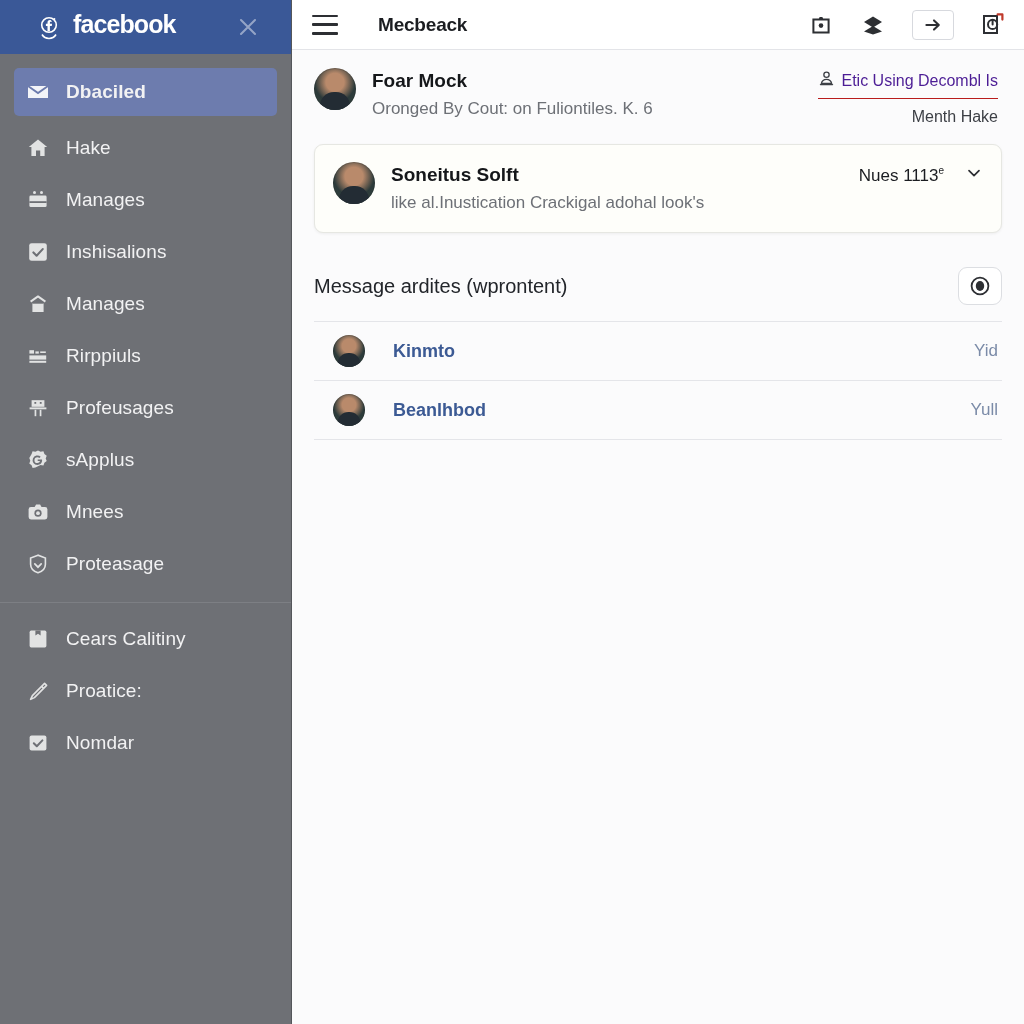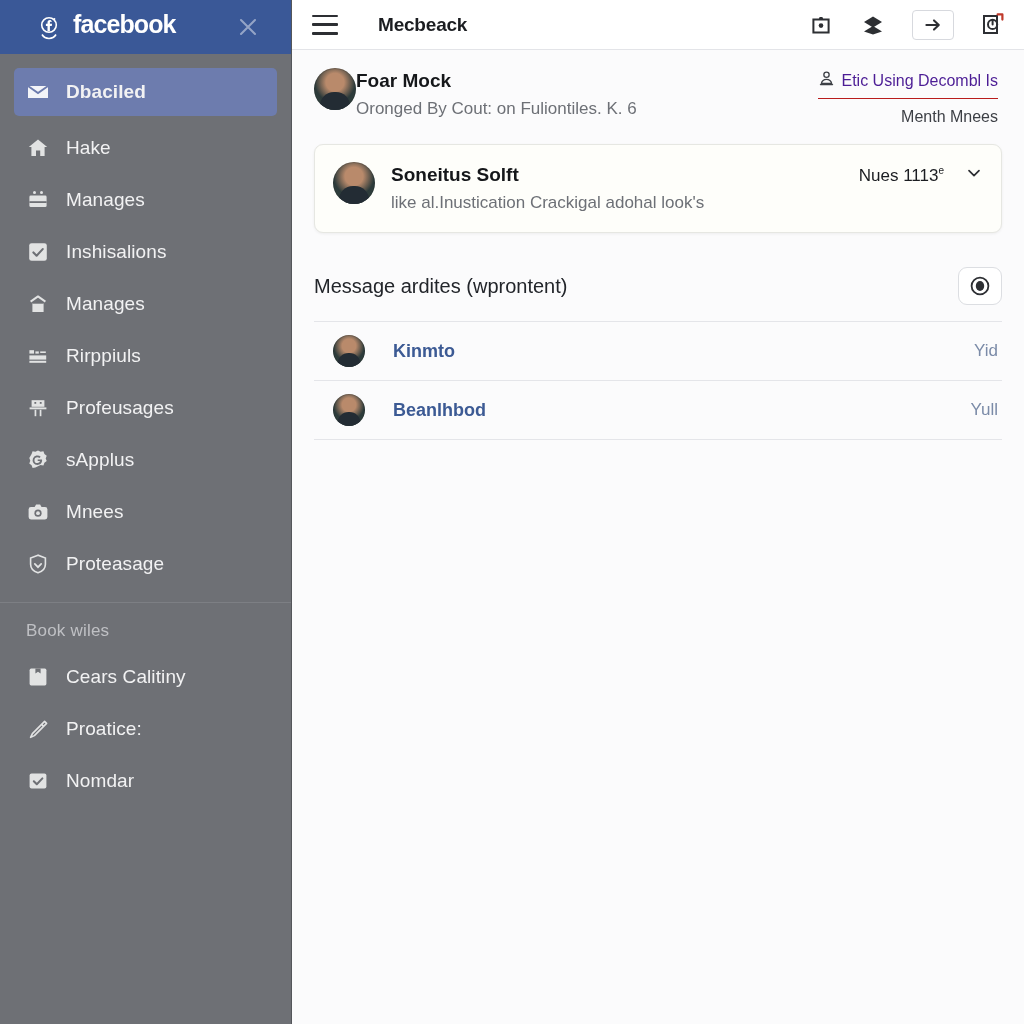--- a/index.html
+++ b/index.html
@@ -121,20 +121,21 @@
     display: flex; align-items: center; justify-content: center;
     cursor: pointer;
   }
 
   .content { flex: 1; overflow: hidden; }
 
   
   .msg-row {
     display: flex; align-items: flex-start;
     padding: 18px 26px 14px 22px;
+    gap: 16px;
   }
   .avatar {
     width: 42px; height: 42px; border-radius: 50%;
     flex: 0 0 42px;
     background: radial-gradient(circle at 50% 34%, #b98a6b 0 26%, #2c3a3a 58%, #36473f 100%);
     box-shadow: inset 0 0 0 1px rgba(0,0,0,.12);
     position: relative; overflow: hidden;
   }
   .avatar::after {
     content:""; position:absolute; left:50%; top:56%;
@@ -350,21 +351,20 @@
           <svg width="24" height="24" viewBox="0 0 24 24">
               <path d="M12 3.2 4.6 6v6.2c0 4.3 3.1 7.2 7.4 8.6 4.3-1.4 7.4-4.3 7.4-8.6V6z" stroke="#eceded" stroke-width="1.6" fill="none"></path>
               <path d="M8.8 11.8 12 15.2l3.2-3.4" stroke="#eceded" stroke-width="1.7" fill="none" stroke-linecap="round"></path>
             </svg>
         </span>
         <span>Proteasage</span>
       </div>
 
       <div class="nav-sep"></div>
 
-      <div class="nav-section-label">Book wiles</div>
 
       <div class="nav-item">
         <span class="ico">
           <svg width="24" height="24" viewBox="0 0 24 24">
               <rect x="3.6" y="3.6" width="16.8" height="16.8" rx="1.6" fill="#eceded"></rect>
               <path d="M9.4 3.6h5.2v5l-2.6-1.8-2.6 1.8z" fill="#6e7075"></path>
             </svg>
         </span>
         <span>Cears Calitiny</span>
       </div>
@@ -444,21 +444,21 @@
           <div class="meta-top">
             <span>
               <svg width="17" height="17" viewBox="0 0 18 18">
                 <circle cx="9" cy="5" r="2.8" stroke="#3c3f45" stroke-width="1.4" fill="none"></circle>
                 <path d="M3.6 14.2c.6-2.8 2.8-4.3 5.4-4.3s4.8 1.5 5.4 4.3z" stroke="#3c3f45" stroke-width="1.4" fill="none"></path>
                 <path d="M2.6 15.4h12.8" stroke="#3c3f45" stroke-width="1.4" stroke-linecap="round"></path>
               </svg>
             </span>
             <span>Etic Using Decombl Is</span>
           </div>
-          <div class="meta-bottom">Menth Mnees</div>
+          <div class="meta-bottom">Menth Hake</div>
         </div>
       </div>
 
       <div class="msg-card">
         <div class="avatar"></div>
         <div class="msg-main">
           <div class="msg-name">Soneitus Solft</div>
           <div class="msg-sub">like al.Inustication Crackigal adohal look's</div>
         </div>
         <div class="card-time">

